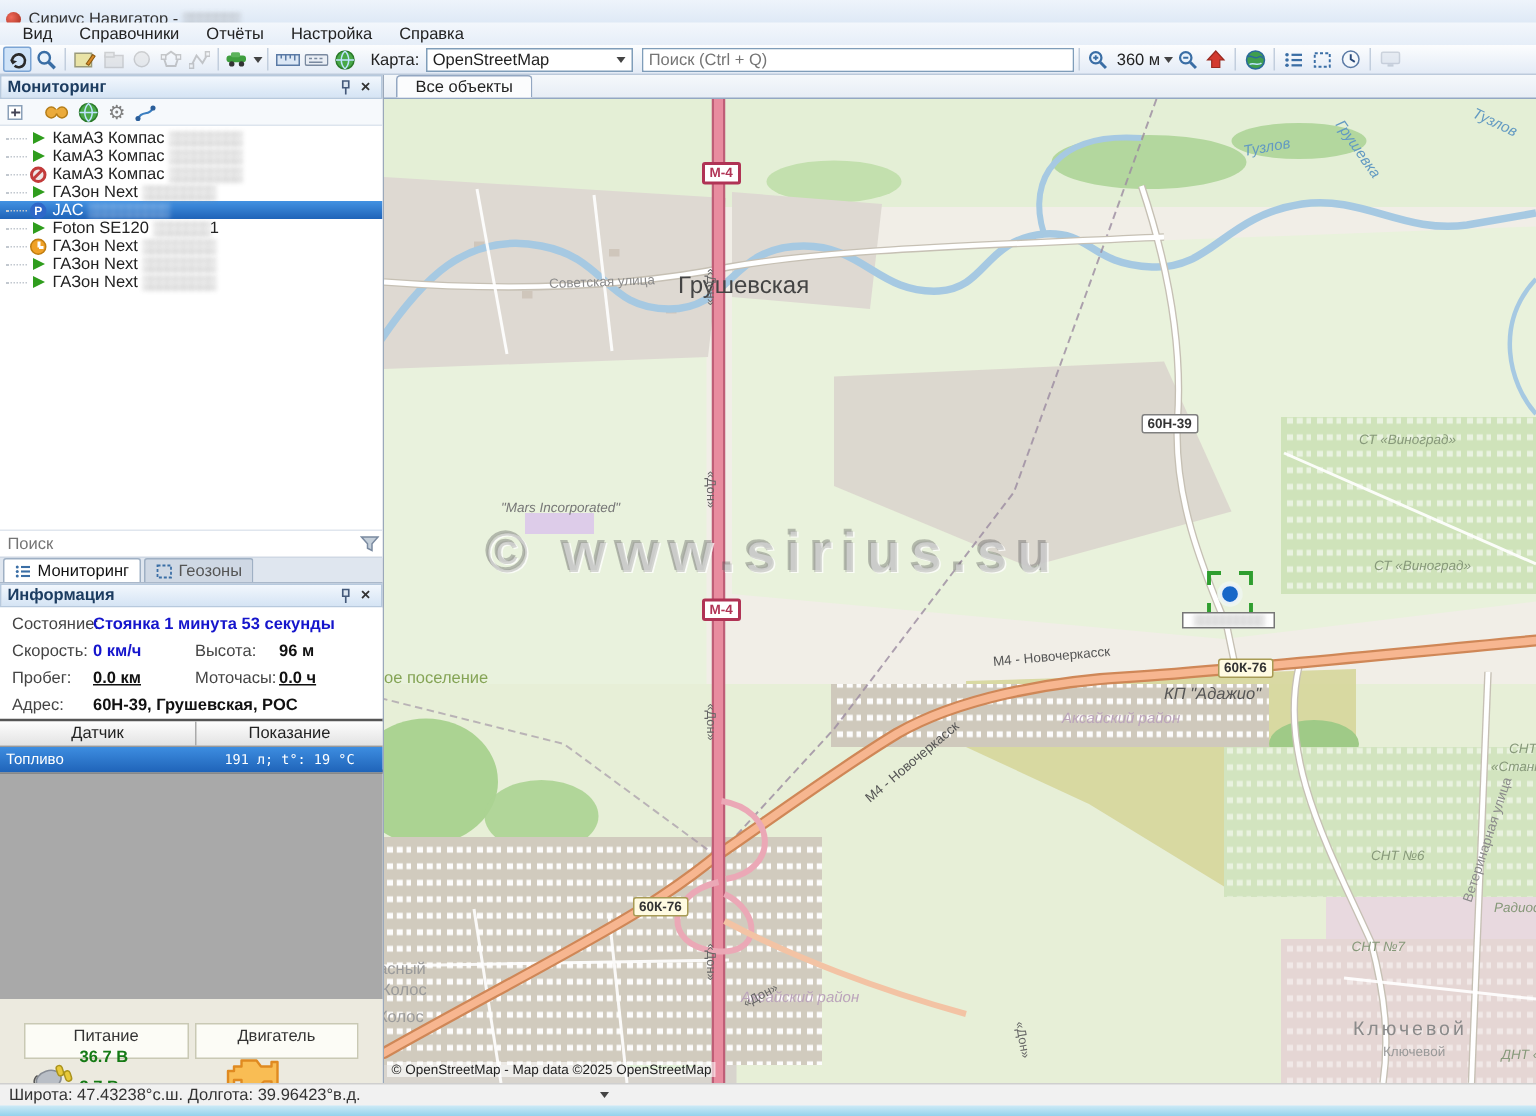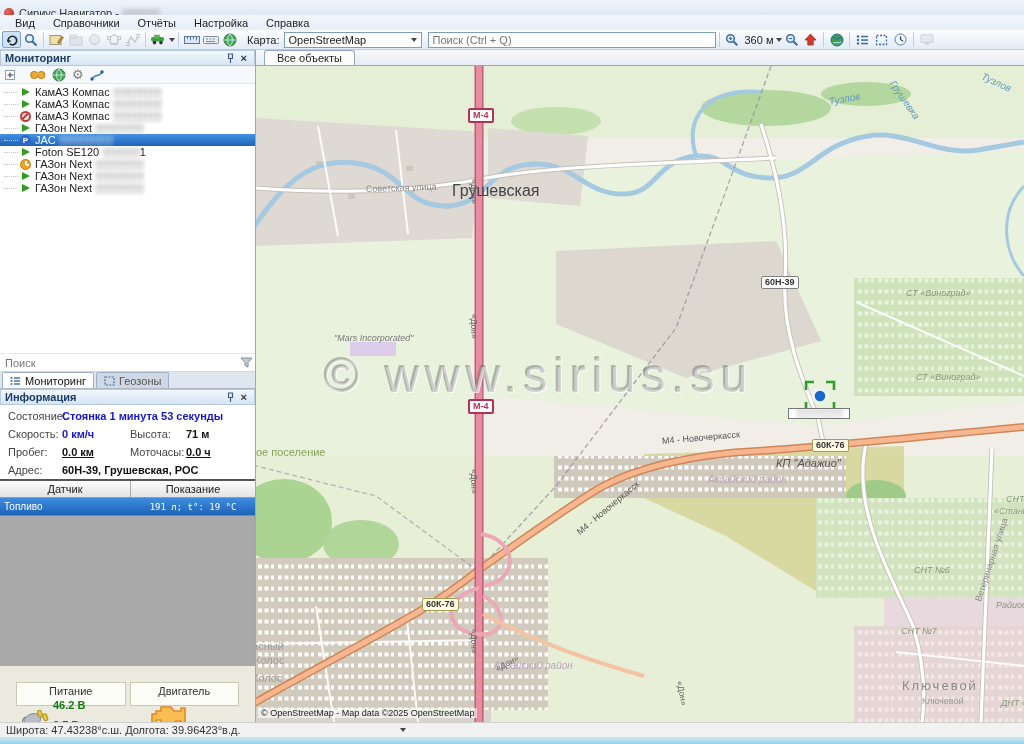--- a/index.html
+++ b/index.html
@@ -82,21 +82,21 @@
 .ml-settlement{font-size:11px;color:#85a455}
 .ml-greyplace{font-size:11px;color:#9b9b9b}
 .ml-bigplace{font-size:13px;color:#8a8a8a;letter-spacing:2px}
 .ml-smallplace{font-size:9px;color:#999}
 .ml-roadname{font-size:9px;color:#555}
 .ml-don{font-size:8.5px;color:#666}
 .shield{position:absolute;font-size:9px;font-weight:bold;padding:0 3px;border-radius:2px;line-height:11px;white-space:nowrap}
 .sh-m{background:#fff;border:2px solid #b03355;color:#b03355}
 .sh-r{background:#fff;border:1px solid #808080;color:#333}
 .sh-y{background:#fffbe2;border:1px solid #a89b55;color:#333}
-.watermark{position:absolute;left:68px;top:282px;font-size:48px;font-weight:normal;letter-spacing:6px;color:rgba(150,150,150,.38);text-shadow:1px 1px 0 rgba(255,255,255,.75),-1px -1px 0 rgba(80,80,80,.35);pointer-events:none}
+.watermark{position:absolute;left:68px;top:282px;font-size:38px;font-weight:bold;letter-spacing:6px;color:rgba(150,150,150,.38);text-shadow:1px 1px 0 rgba(255,255,255,.75),-1px -1px 0 rgba(80,80,80,.35);pointer-events:none}
 .attrib{position:absolute;left:2px;bottom:4px;font-size:9px;color:#222;background:rgba(255,255,255,.6);padding:0 3px}
 .marker-label{position:absolute;left:532px;top:342px;width:62px;height:11px;background:#fff;border:1px solid #777;overflow:hidden;text-align:center}
 .marker-label .masked{font-size:8px;margin:0;display:block;line-height:9px}
 
 
 .statusbar{position:absolute;left:0;top:722px;width:1024px;height:15px;background:#f1f1f1;border-top:1px solid #cfcfcf;display:flex;align-items:center;padding-left:6px;color:#333}
 .statusbar .caret{margin-left:160px}
 .bluestrip{position:absolute;left:0;top:737px;width:1024px;height:7px;background:linear-gradient(#cdeaf6,#93d2ec)}
 svg{display:block}
 </style>
@@ -399,21 +399,21 @@
         </svg>
       </span>
     <span class="phx">×</span>
   </div>
   <div class="infobody">
     <span class="il" style="left:8px;top:5px">Состояние:</span>
     <span class="iv blue" style="left:62px;top:5px">Стоянка 1 минута 53 секунды</span>
     <span class="il" style="left:8px;top:23px">Скорость:</span>
     <span class="iv blue" style="left:62px;top:23px">0 км/ч</span>
     <span class="il" style="left:130px;top:23px">Высота:</span>
-    <span class="iv" style="left:186px;top:23px">71 м</span>
+    <span class="iv" style="left:186px;top:23px">96 м</span>
     <span class="il" style="left:8px;top:41px">Пробег:</span>
     <span class="iv link" style="left:62px;top:41px">0.0 км</span>
     <span class="il" style="left:130px;top:41px">Моточасы:</span>
     <span class="iv link" style="left:186px;top:41px">0.0 ч</span>
     <span class="il" style="left:8px;top:59px">Адрес:</span>
     <span class="iv" style="left:62px;top:59px">60Н-39, Грушевская, РОС</span>
   </div>
   <div class="sens">
     <div class="sensh">
       <div class="c1">Датчик</div>
@@ -433,21 +433,21 @@
       <span style="position:absolute;left:4px;top:20px">
           <svg width="28" height="26">
             <g transform="rotate(-18 14 15)">
               <ellipse cx="11" cy="16" rx="8.5" ry="6" fill="#b9bec6" stroke="#878c95"></ellipse>
               <rect x="18" y="9" width="4" height="7" rx="2" fill="#e8c93a" stroke="#ab941e"></rect>
               <rect x="22" y="14" width="4" height="7" rx="2" fill="#e8c93a" stroke="#ab941e"></rect>
             </g>
             <path d="M4,22 C1,20 1,16 4,14" stroke="#555" fill="none"></path>
           </svg>
         </span>
-      <div class="gval" style="position:absolute;left:36px;top:16px">46.2 В</div>
+      <div class="gval" style="position:absolute;left:36px;top:16px">36.7 В</div>
       <div class="gval" style="position:absolute;left:36px;top:36px">3.7 В</div>
     </div>
     <div class="gbox">
       <div class="glabel">Двигатель</div>
       <span style="position:absolute;left:18px;top:18px">
           <svg width="40" height="28">
             <path d="M7,10 h5 V6 h10 l3,4 h7 v-3 h4 v16 h-4 v-3 h-5 l-3,3 H12 v-4 H7 v4 H3 V13 h4 z" fill="#f9bd54" stroke="#e08a20" stroke-width="1.6" stroke-linejoin="round"></path>
           </svg>
         </span>
     </div>

